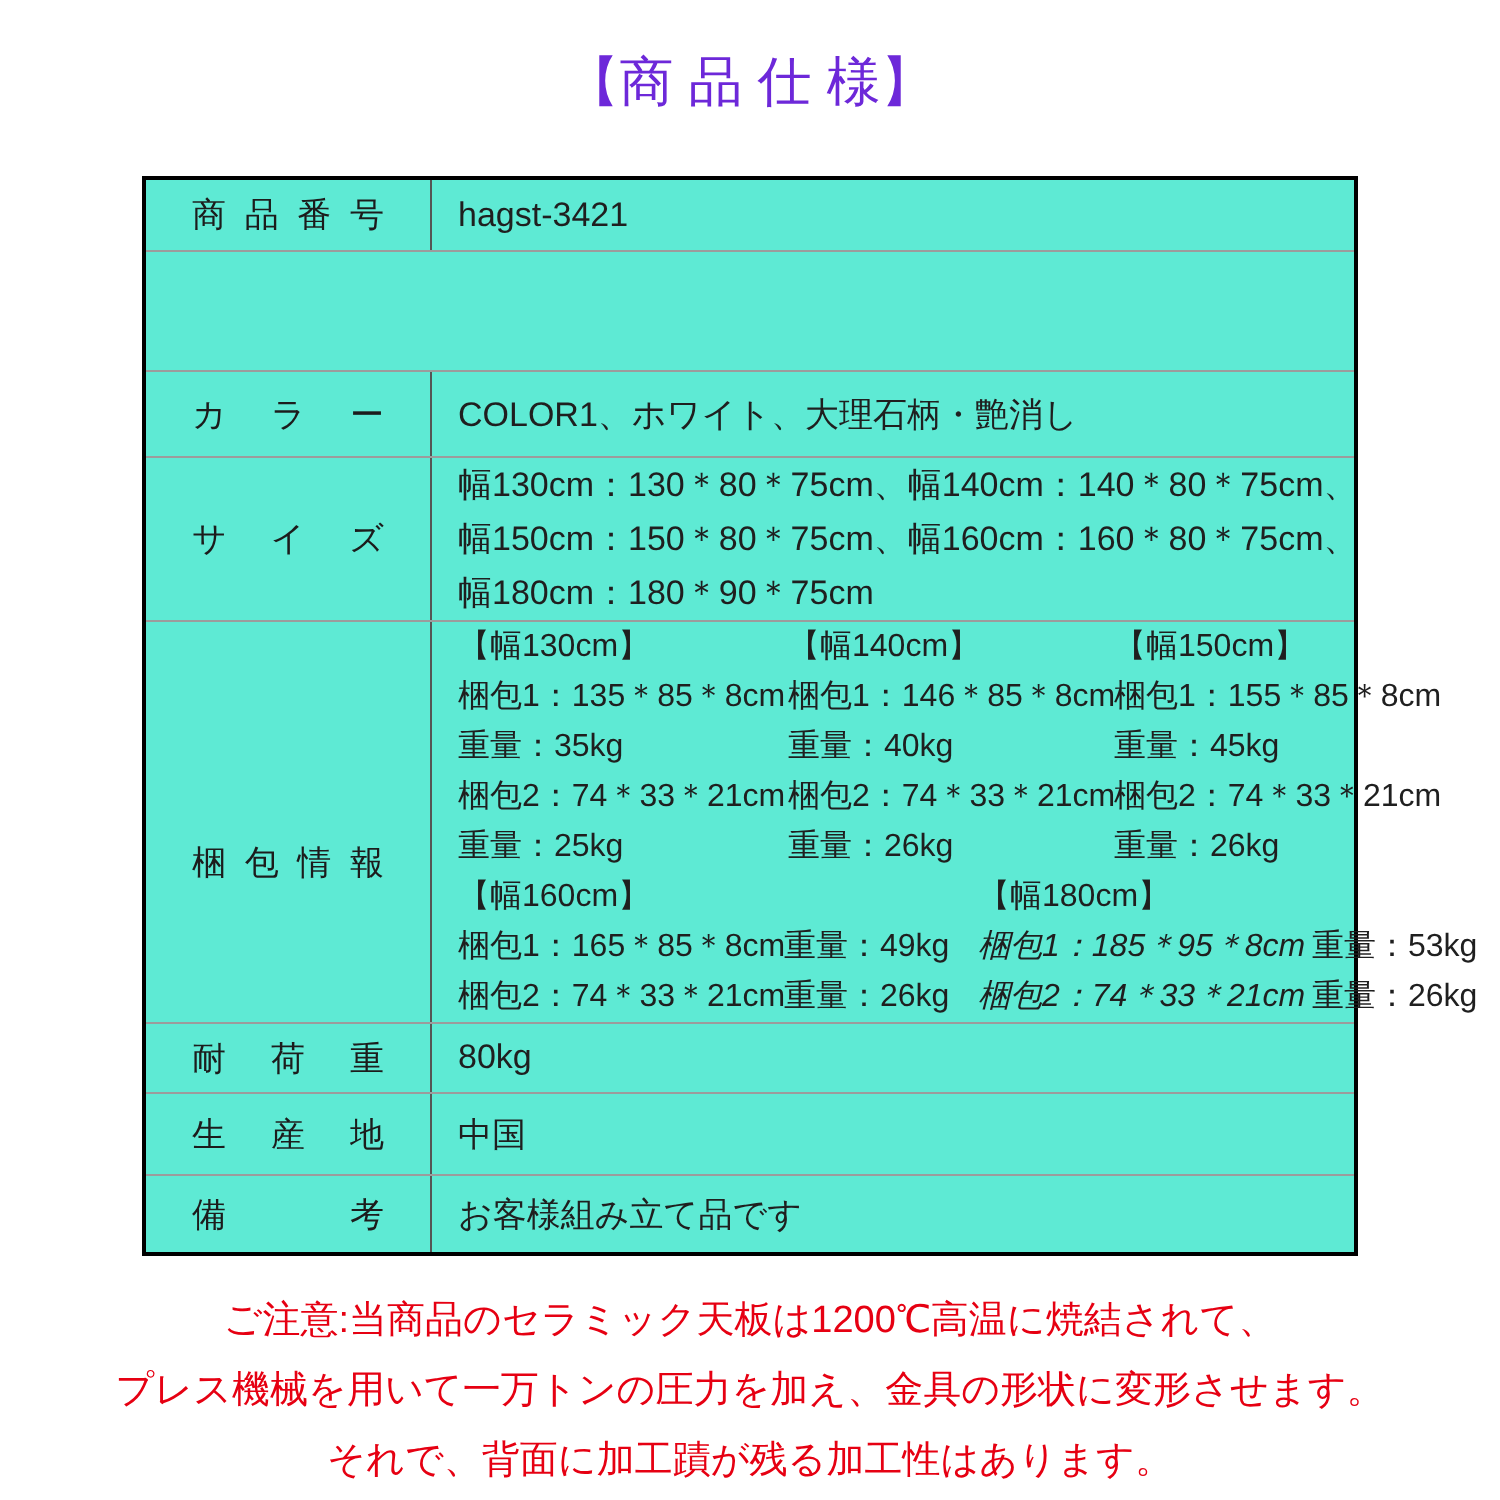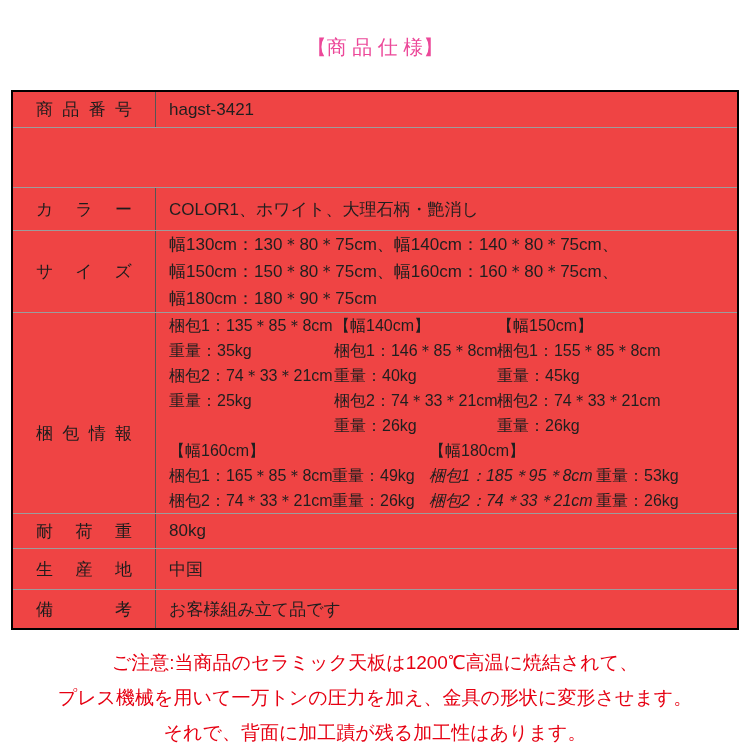--- a/index.html
+++ b/index.html
@@ -6,34 +6,34 @@
   html, body {
     width: 750px; height: 750px;
     background: #ffffff;
     color: #1f1f1f;
     font-family: "Liberation Sans", sans-serif;
   }
   .page { width: 750px; height: 750px; overflow: hidden; }
 
   
   .title {
-    padding-top: 34px;
+    padding-top: 23px;
     text-align: center;
-    font-size: 20px;
+    font-size: 27px;
     font-weight: 500;
-    color: #ec4899;
+    color: #6d28d9;
     white-space: pre;
   }
 
   
   .spec-table {
-    width: 728px;
+    width: 608px;
     margin: 29px auto 0;
     border: 2px solid #000;
-    background: #ef4444;
+    background: #5eead4;
   }
   .row { display: flex; border-top: 1px solid #9c9c9c; }
   .row:first-child { border-top: none; }
 
   .label-cell {
     flex: 0 0 143px;
     border-right: 1px solid #555;
     display: flex;
     align-items: center;
     padding: 0 23px;
@@ -134,20 +134,21 @@
     </div>
 
     <div class="row h-200 row-packing">
       <div class="label-cell">
         <span class="lbl">梱包情報</span>
       </div>
       <div class="value-cell pk">
 
         <div class="pk-grid">
           <div class="pk-col">
+            <div class="pk-h">【幅130cm】</div>
             <div>梱包1：135＊85＊8cm</div>
             <div>重量：35kg</div>
             <div>梱包2：74＊33＊21cm</div>
             <div>重量：25kg</div>
           </div>
           <div class="pk-col">
             <div class="pk-h">【幅140cm】</div>
             <div>梱包1：146＊85＊8cm</div>
             <div>重量：40kg</div>
             <div>梱包2：74＊33＊21cm</div>

